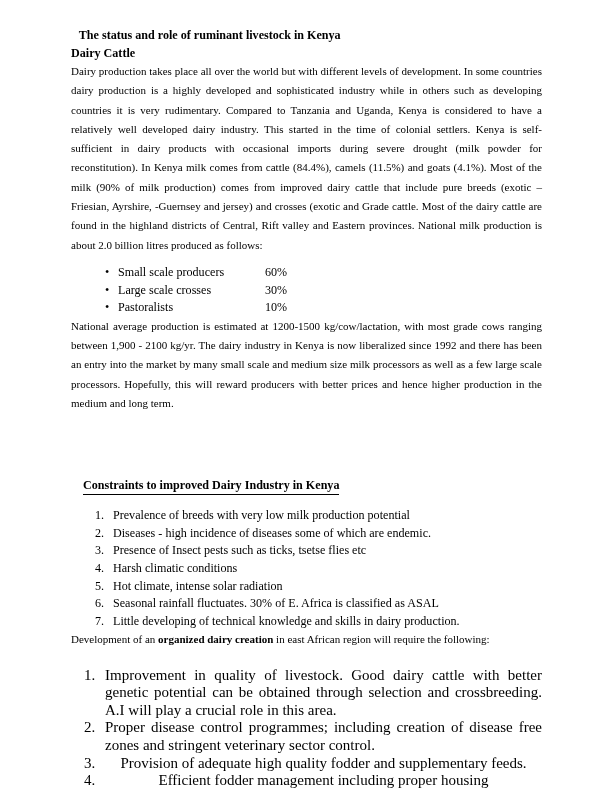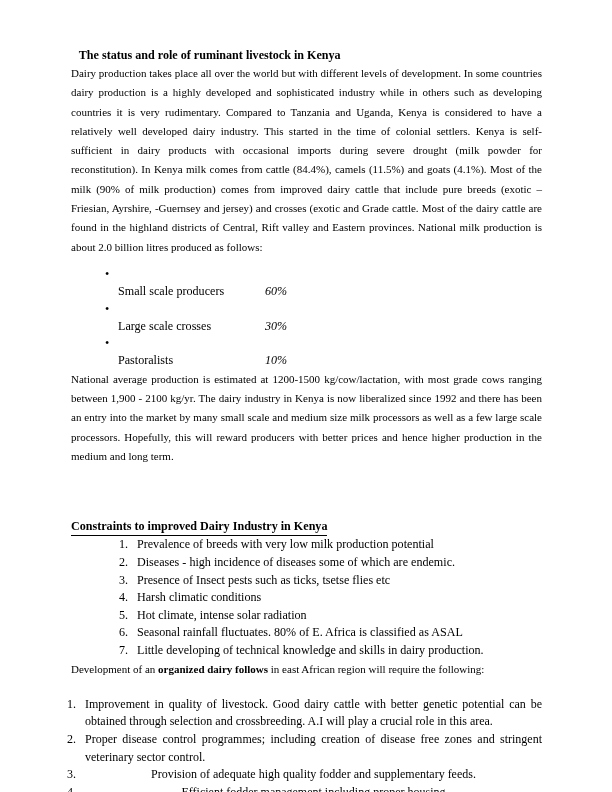--- a/index.html
+++ b/index.html
@@ -10,21 +10,21 @@
   body {
     font-family: "Liberation Serif", "DejaVu Serif", serif;
     color: #000000;
   }
   .page {
     position: relative;
     width: 612px;
     height: 792px;
     background: #ffffff;
     box-sizing: border-box;
-    padding: 46px 70px 0 71px;
+    padding: 26px 70px 0 71px;
     overflow: hidden;
   }
   .doc {
     font-size: 12.1px;
     line-height: 19.2px;
   }
   .title {
     font-weight: bold;
     font-size: 12.1px;
     line-height: 18px;
@@ -63,76 +63,75 @@
     white-space: nowrap;
   }
   ul.bullets li .bullet-dot {
     position: absolute;
     left: 17px;
     top: 0;
   }
   ul.bullets li .b-label {
     display: inline-block;
     width: 147px;
-    margin-top: 17px;
   }
   ul.bullets li .b-value {
     display: inline-block;
-    font-style: italic;
   }
 
   .heading-underlined {
     font-weight: bold;
     font-size: 12.1px;
     line-height: 18px;
-    margin: 0;
+    margin: 12px;
     display: inline-block;
     border-bottom: 1.4px solid #000;
     padding-bottom: 0px;
   }
 
   ol.list-indented {
     margin: 0;
     padding: 0 0 0 24px;
     list-style-position: outside;
   }
   ol.list-indented li {
-    margin-left: 36px;
+    margin-left: 12px;
     padding-left: 6px;
     font-size: 12.1px;
     line-height: 17.6px;
   }
 
   ol.list-flush {
     margin: 0;
     padding: 0;
     list-style-position: outside;
   }
   ol.list-flush li {
-    margin-left: 8px;
+    margin-left: 28px;
     padding-left: 6px;
-    font-size: 12px;
+    font-size: 15px;
     line-height: 17.6px;
     text-align: justify;
     text-justify: inter-word;
     font-family: Liberation Serif, serif;
   }
   ol.list-flush li.no-justify {
     text-align: center;
   }
   b, strong { font-weight: bold; }
 </style>
 </head>
 <body>
 
 <div class="page">
   <div class="doc">
 
     <div class="title"> The status and role of ruminant livestock in Kenya</div>
 
+    <div class="subtitle">Dairy Cattle</div>
 
     <p class="body-text">Dairy production takes place all over the world but with different levels of development. In some countries dairy production is a highly developed and sophisticated industry while in others such as developing countries it is very rudimentary. Compared to Tanzania and Uganda, Kenya is considered to have a relatively well developed dairy industry. This started in the time of colonial settlers. Kenya is self-sufficient in dairy products with occasional imports during severe drought (milk powder for reconstitution). In Kenya milk comes from cattle (84.4%), camels (11.5%) and goats (4.1%). Most of the milk (90% of milk production) comes from improved dairy cattle that include pure breeds (exotic –Friesian, Ayrshire, -Guernsey and jersey) and crosses (exotic and Grade cattle. Most of the dairy cattle are found in the highland districts of Central, Rift valley and Eastern provinces. National milk production is about 2.0 billion litres produced as follows:</p>
 
     <div class="spacer-sm"></div>
 
     <ul class="bullets">
       <li>
         <span class="bullet-dot">•</span>
         <span class="b-label">Small scale producers</span><span class="b-value">60%</span>
       </li>
@@ -154,25 +153,25 @@
     <div>
       <span class="heading-underlined">Constraints to improved Dairy Industry in Kenya</span>
     </div>
 
     <ol class="list-indented">
       <li>Prevalence of breeds with very low milk production potential</li>
       <li>Diseases - high incidence of diseases some of which are endemic.</li>
       <li>Presence of Insect pests such as ticks, tsetse flies etc</li>
       <li>Harsh climatic conditions</li>
       <li>Hot climate, intense solar radiation</li>
-      <li>Seasonal rainfall fluctuates. 80% of E. Africa is classified as ASAL</li>
+      <li>Seasonal rainfall fluctuates. 30% of E. Africa is classified as ASAL</li>
       <li>Little developing of technical knowledge and skills in dairy production.</li>
     </ol>
 
-    <p class="body-text"><span>Development of an </span><b>organized dairy follows</b><span> in east African region will require the following:</span></p>
+    <p class="body-text"><span>Development of an </span><b>organized dairy creation</b><span> in east African region will require the following:</span></p>
 
     <div class="spacer-md"></div>
 
     <ol class="list-flush">
       <li>Improvement in quality of livestock. Good dairy cattle with better genetic potential can be obtained through selection and crossbreeding. A.I will play a crucial role in this area.</li>
       <li>Proper disease control programmes; including creation of disease free zones and stringent veterinary sector control.</li>
       <li class="no-justify">Provision of adequate high quality fodder and supplementary feeds.</li>
       <li class="no-justify">Efficient fodder management including proper housing</li>
       <li class="no-justify">Availability of qualified manpower in animal nutrition, breeding and dairy technologists.</li>
 

